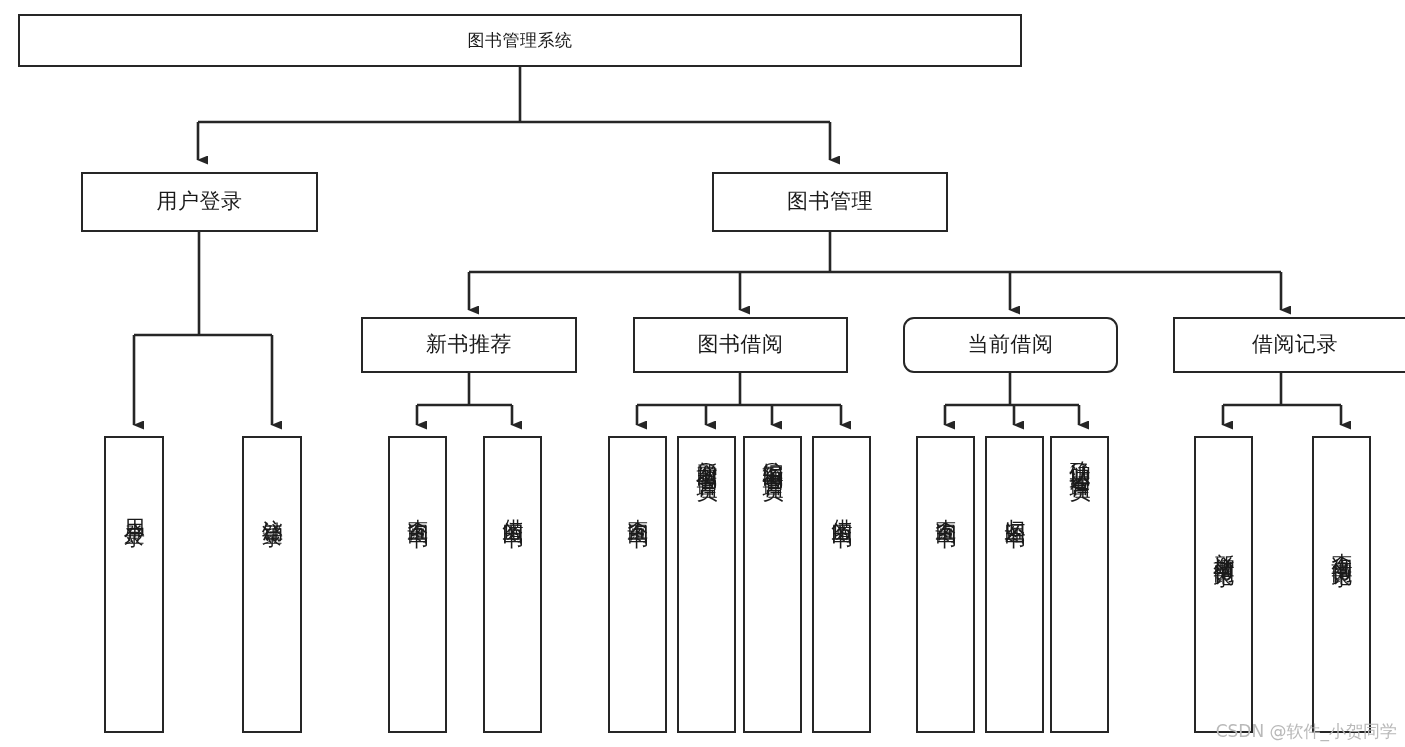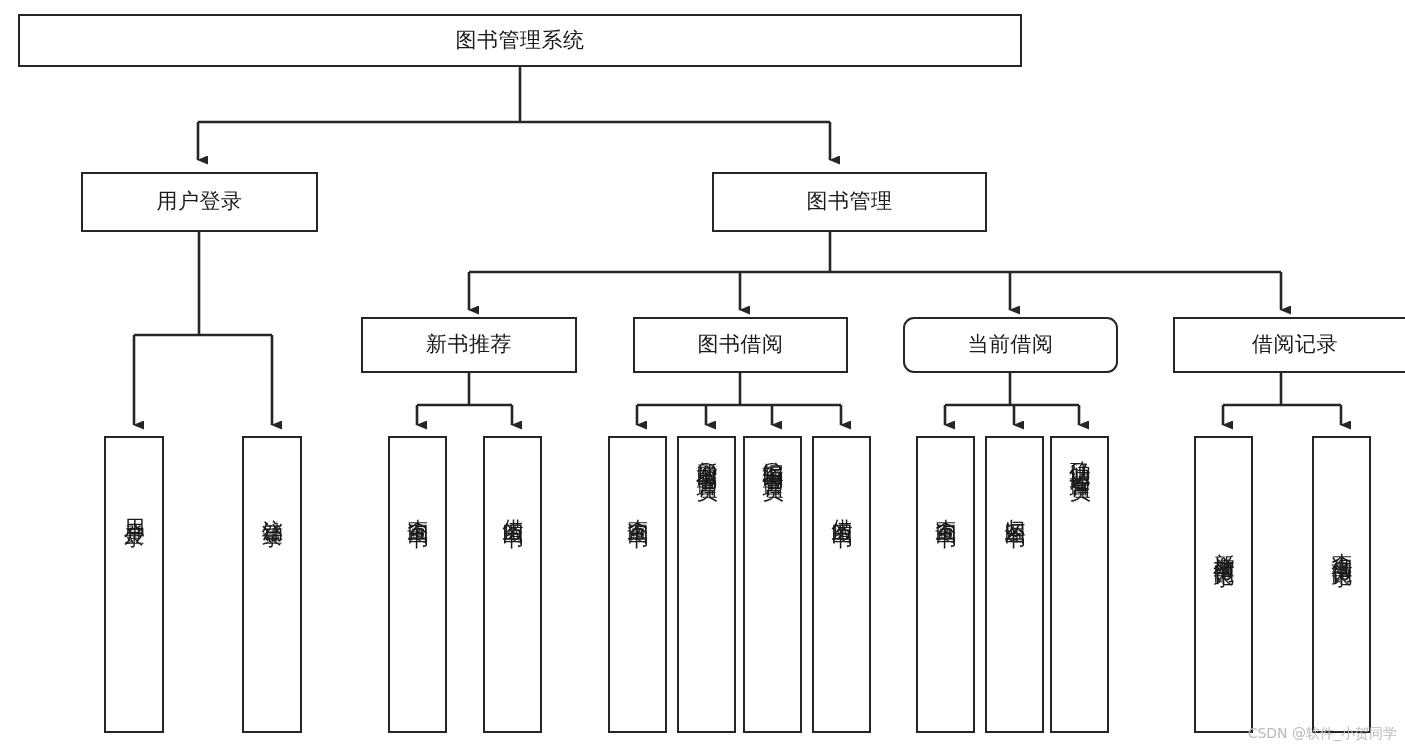--- a/index.html
+++ b/index.html
@@ -39,21 +39,21 @@
     display: block;
     line-height: 1.12;
     letter-spacing: 0.5px;
     white-space: pre;
   }
   
   .h-node .node-label {
     writing-mode: horizontal-tb;
     font-size: 21px;
   }
-  .node.level-1 .node-label { font-size: 21px; }
+  .node.level-1 .node-label { font-size: 17px; }
   
   .v-node {
     align-items: flex-start;
     justify-content: center;
     padding-top: 6px;
   }
   .v-node .node-label {
     writing-mode: vertical-rl;
     text-orientation: upright;
     font-size: 21px;
@@ -64,21 +64,21 @@
     
     margin-top: 58px;
   }
   .v-node.midlow .node-label {
     margin-top: 92px;
   }
   .watermark {
     position: absolute;
     right: 8px;
     bottom: 4px;
-    font-size: 14px;
+    font-size: 17px;
     color: #b9b9b9;
     white-space: nowrap;
     font-family: "DejaVu Sans", "Liberation Sans", sans-serif;
   }
 </style>
 </head>
 <body>
 
 <div id="canvas">
 
@@ -134,21 +134,21 @@
   </svg>
 
   <div class="node h-node level-1" style="left:18px; top:14px; width:1004px; height:53px;">
     <span class="node-label">图书管理系统</span>
   </div>
 
   <div class="node h-node" style="left:81px; top:172px; width:237px; height:60px;">
     <span class="node-label">用户登录</span>
   </div>
 
-  <div class="node h-node" style="left:712px; top:172px; width:275px; height:60px;">
+  <div class="node h-node" style="left:712px; top:172px; width:236px; height:60px;">
     <span class="node-label">图书管理</span>
   </div>
 
   <div class="node h-node" style="left:633px; top:317px; width:215px; height:56px;">
     <span class="node-label">图书借阅</span>
   </div>
 
   <div class="node h-node" style="left:361px; top:317px; width:216px; height:56px;">
     <span class="node-label">新书推荐</span>
   </div>

